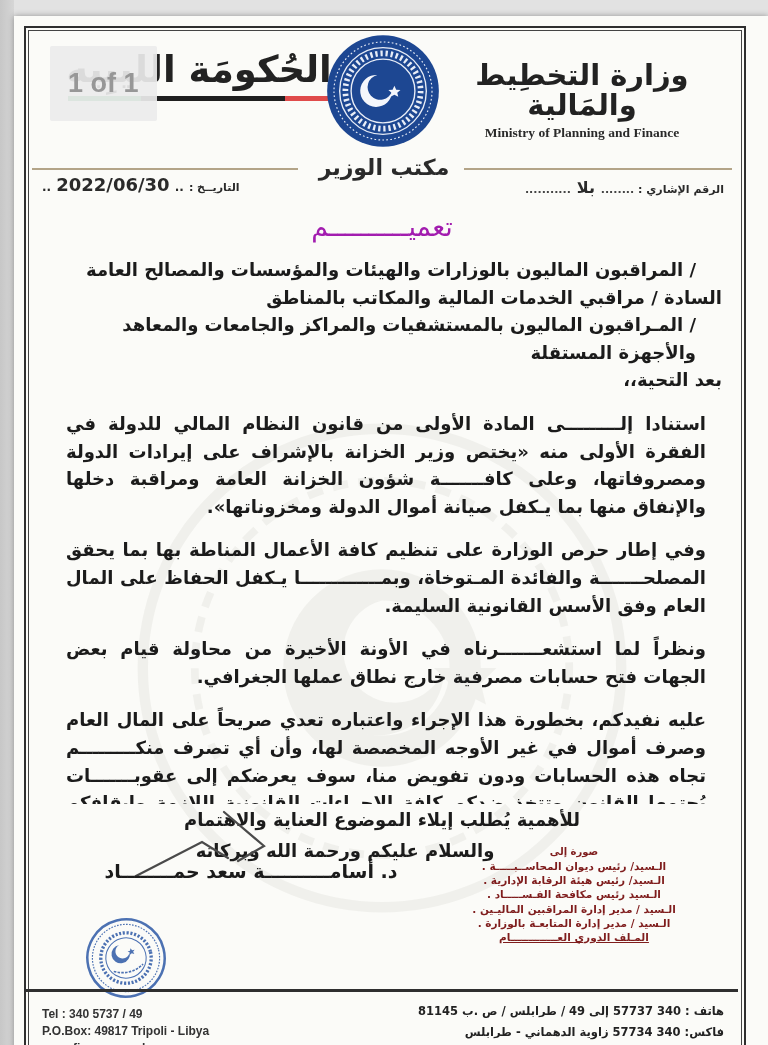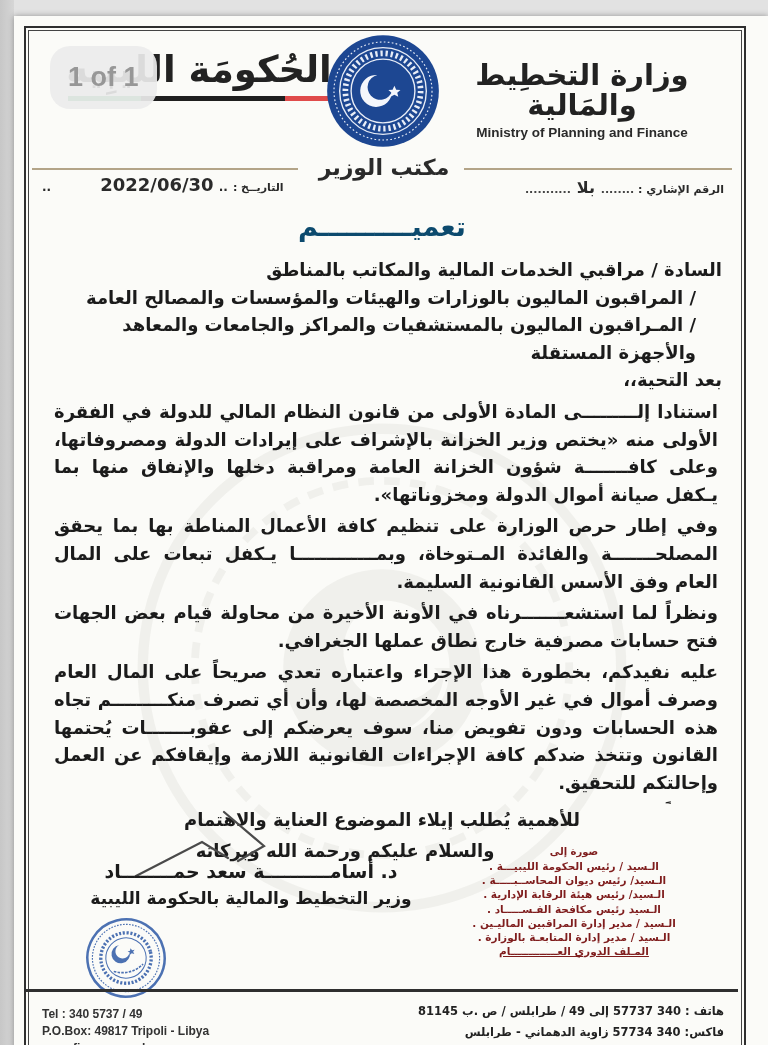--- a/index.html
+++ b/index.html
@@ -32,44 +32,44 @@
   .tricolor .b{background:#1f1f1f;flex:1;}
   .tricolor .r{background:#e04b4b;flex:0 0 17%;}
 
   .seal{position:absolute;left:300px;top:6px;width:114px;height:114px;}
   .office-ar{position:absolute;left:276px;top:127px;width:164px;text-align:center;
              font-size:22px;font-weight:bold;color:#2a2a2a;}
 
   .ministry-block{position:absolute;right:24px;top:32px;width:264px;text-align:center;color:#222;}
   .ministry-ar{font-size:29px;font-weight:bold;line-height:1.05;letter-spacing:-1px;}
   .ministry-en{font-size:13.5px;font-weight:bold;color:#2a2a2a;margin-top:4px;
-               font-family:Liberation Sans, sans-serif;}
+               font-family:Liberation Serif, serif;}
 
   .hdr-line{position:absolute;top:140px;height:2px;background:#b3a488;}
   .hdr-line.left{left:6px;width:266px;}
   .hdr-line.right{right:6px;width:268px;}
 
   
   .ref-row{position:absolute;right:14px;top:150px;direction:rtl;font-size:11px;
            font-weight:bold;color:#2a2a2a;}
   .ref-row .dots{letter-spacing:1px;color:#444;}
   .ref-row .val{font-size:16px;font-weight:bold;margin:0 2px;}
   .date-row{position:absolute;left:16px;top:146px;direction:rtl;color:#2a2a2a;}
   .date-row .lbl{font-size:11px;font-weight:bold;}
-  .date-row .val{font-size:18px;font-weight:bold;letter-spacing:.5px;margin-left:44px;}
+  .date-row .val{font-size:18px;font-weight:bold;letter-spacing:.5px;}
   .date-row .dots{font-size:12px;font-weight:bold;}
 
   
   .doc-title{position:absolute;left:0;top:183px;width:100%;text-align:center;
-             font-size:27px;font-weight:bold;color:#0c4a6e;direction:rtl;}
+             font-size:27px;font-weight:normal;color:#a21caf;direction:rtl;}
   .body-text{position:absolute;right:16px;left:24px;top:228px;max-height:548px;overflow:hidden;
              direction:rtl;color:#1b1b1b;font-size:18px;font-weight:bold;line-height:27.6px;}
   .addr{text-align:right;}
   .addr.indent{padding-right:26px;}
-  .para{text-align:justify;text-justify:inter-word;margin:4px;}
+  .para{text-align:justify;text-justify:inter-word;margin:16px;}
 
   .closing{position:absolute;left:0;top:776px;width:100%;text-align:center;direction:rtl;
            font-size:18px;font-weight:bold;color:#1b1b1b;line-height:31px;}
   .closing .l2{margin-right:74px;}
 
   
   .sig-scribble{position:absolute;left:80px;top:778px;}
   .sig-block{position:absolute;left:30px;top:832px;width:390px;text-align:center;direction:rtl;
              color:#1b1b1b;}
   .sig-name{font-size:19px;font-weight:bold;}
@@ -85,21 +85,21 @@
   
   .foot-line{position:absolute;left:0;right:0;top:961px;height:3px;background:#2f2f2f;}
   .foot-ar{position:absolute;right:14px;top:976px;width:370px;direction:rtl;color:#222;}
   .foot-ar .row{font-size:11.5px;font-weight:bold;margin-bottom:7px;}
   .foot-ar .num{letter-spacing:.5px;}
   .foot-en{position:absolute;left:16px;top:978px;color:#333;font-size:12px;font-weight:bold;
            line-height:17px;font-family:"Liberation Sans",sans-serif;}
 
   
   .badge{
-    position:absolute;left:36px;top:30px;padding:16px 18px;border-radius:20px;
+    position:absolute;left:36px;top:30px;padding:22px 18px;border-radius:2px;
     background:rgba(236,236,236,.92);color:#979797;font-size:27px;font-weight:bold;
     font-family:"Liberation Sans",sans-serif;z-index:30;
   }
   .watermark{position:absolute;left:96px;top:380px;width:520px;height:520px;opacity:.07;z-index:0;}
   .layer{position:relative;z-index:1;}
 </style>
 </head>
 <body>
 
 <div class="page">
@@ -155,58 +155,56 @@
         <div class="date-row">
           <span class="lbl">التاريــخ :</span>
           <span class="dots">..</span>
           <span class="val">2022/06/30</span>
           <span class="dots">..</span>
         </div>
 
         <div class="doc-title">تعميــــــــــم</div>
 
         <div class="body-text">
+          <div class="addr indent">/ المراقبون الماليون بالوزارات والهيئات والمؤسسات والمصالح العامة</div>
           <div class="addr">السادة / مراقبي الخدمات المالية والمكاتب بالمناطق</div>
-          <div class="addr indent">/ المراقبون الماليون بالوزارات والهيئات والمؤسسات والمصالح العامة</div>
           <div class="addr indent">/ المـراقبون الماليون بالمستشفيات والمراكز والجامعات والمعاهد والأجهزة المستقلة</div>
           <div class="addr">بعد التحية،،</div>
           <p class="para">استنادا إلـــــــــى المادة الأولى من قانون النظام المالي للدولة في الفقرة الأولى منه «يختص وزير الخزانة بالإشراف على إيرادات الدولة ومصروفاتها، وعلى كافـــــــة شؤون الخزانة العامة ومراقبة دخلها والإنفاق منها بما يـكفل صيانة أموال الدولة ومخزوناتها».</p>
-          <p class="para">وفي إطار حرص الوزارة على تنظيم كافة الأعمال المناطة بها بما يحقق المصلحـــــــة والفائدة المـتوخاة، وبمـــــــــــــا يـكفل تبعات على المال العام وفق الأسس القانونية السليمة.</p>
+          <p class="para">وفي إطار حرص الوزارة على تنظيم كافة الأعمال المناطة بها بما يحقق المصلحـــــــة والفائدة المـتوخاة، وبمـــــــــــــا يـكفل الحفاظ على المال العام وفق الأسس القانونية السليمة.</p>
           <p class="para">ونظراً لما استشعـــــــرناه في الأونة الأخيرة من محاولة قيام بعض الجهات فتح حسابات مصرفية خارج نطاق عملها الجغرافي.</p>
           <p class="para">عليه نفيدكم، بخطورة هذا الإجراء واعتباره تعدي صريحاً على المال العام وصرف أموال في غير الأوجه المخصصة لها، وأن أي تصرف منكـــــــــم تجاه هذه الحسابات ودون تفويض منا، سوف يعرضكم إلى عقوبـــــــات يُحتمها القانون وتتخذ ضدكم كافة الإجراءات القانونية اللازمة وإيقافكم عن العمل وإحالتكم للتحقيق.</p>
           <p class="para">ونظراً لخطورة ما سبق وما يترتب عليه من تبعات؛ يُطلب منكم إبلاغنا وبشكـــــل عاجل وفوري عن مثل هذه التجاوزات حتى يتسنى لنا استدراك مثل هذه الأفعال وضماناً لعدم وقوعـكـــــم في هذه المخالفات، وبصورة من خطابنا هذا للسيد النائب العام والأجهزة الرقابية المتمثلة في «ديوان المحاسبة - هيئة الرقابة الإدارية - هيئة مكافحة الفساد»، ولأهمية الموضوع ولثقتنا في دوركم الداعم للوزارة لإنجاز الأعمال المناطة بها على أكمل وجه؛ نأمل تفضلكم مشكورين بمتابعة تنفيذ هذه التعليمات واتخاذ إجراءاتكم بالخصوص.</p>
         </div>
 
         <div class="closing">
           <div>للأهمية يُطلب إيلاء الموضوع العناية والاهتمام</div>
           <div class="l2">والسلام عليكم ورحمة الله وبركاته</div>
         </div>
 
         <svg class="sig-scribble" width="210" height="78" viewBox="0 0 210 78">
           <path d="M118,6 L158,40 L132,55 M30,70 L96,36 L122,52" fill="none" stroke="#4a4a4a" stroke-width="2.2" stroke-linecap="round"></path>
         </svg>
         <div class="sig-block">
           <div class="sig-name">د. أسامــــــــــة سعد حمــــــــاد</div>
-          <div class="sig-title">وزير التخطيط والمالية بالحكومة الليبية</div>
         </div>
         <svg class="stamp" viewBox="0 0 100 100">
           <g transform="rotate(-14 50 50)">
             <circle cx="50" cy="50" r="46" fill="none" stroke="#3e66ad" stroke-width="3"></circle>
             <circle cx="50" cy="50" r="40" fill="none" stroke="#3e66ad" stroke-width="1.4" stroke-dasharray="2 1.6"></circle>
             <circle cx="50" cy="50" r="30" fill="none" stroke="#3e66ad" stroke-width="4" stroke-dasharray="2.5 2"></circle>
             <circle cx="50" cy="50" r="24" fill="none" stroke="#3e66ad" stroke-width="1.2"></circle>
             <path d="M56,44 a11,11 0 1,1 -10,-11 a8.5,8.5 0 1,0 10,11" fill="#3e66ad"></path>
             <polygon points="58,40 59.3,42.7 62.3,42.9 60,44.8 60.8,47.7 58,46.1 55.2,47.7 56,44.8 53.7,42.9 56.7,42.7" fill="#3e66ad"></polygon>
             <path d="M32,62 q18,10 36,0" fill="none" stroke="#3e66ad" stroke-width="2" stroke-dasharray="3 1.5"></path>
           </g>
         </svg>
 
         <div class="copyto">
           <div class="hd">صورة إلى</div>
-          <div class="it">الـسيد / رئيس الحكومة الليبيـــة .</div>
           <div class="it">الـسيد/ رئيس ديوان المحاســبـــــة .</div>
           <div class="it">الـسيد/ رئيس هيئة الرقابة الإدارية .</div>
           <div class="it">الـسيد رئيس مكافحة الفـســـــاد .</div>
           <div class="it">الـسيد / مدير إدارة المراقبين الماليـين .</div>
           <div class="it">الـسيد / مدير إدارة المتابعـة بالوزارة .</div>
           <div class="file">المـلف الدوري العـــــــــــــام</div>
         </div>
 
         <div class="foot-line"></div>
         <div class="foot-ar">

